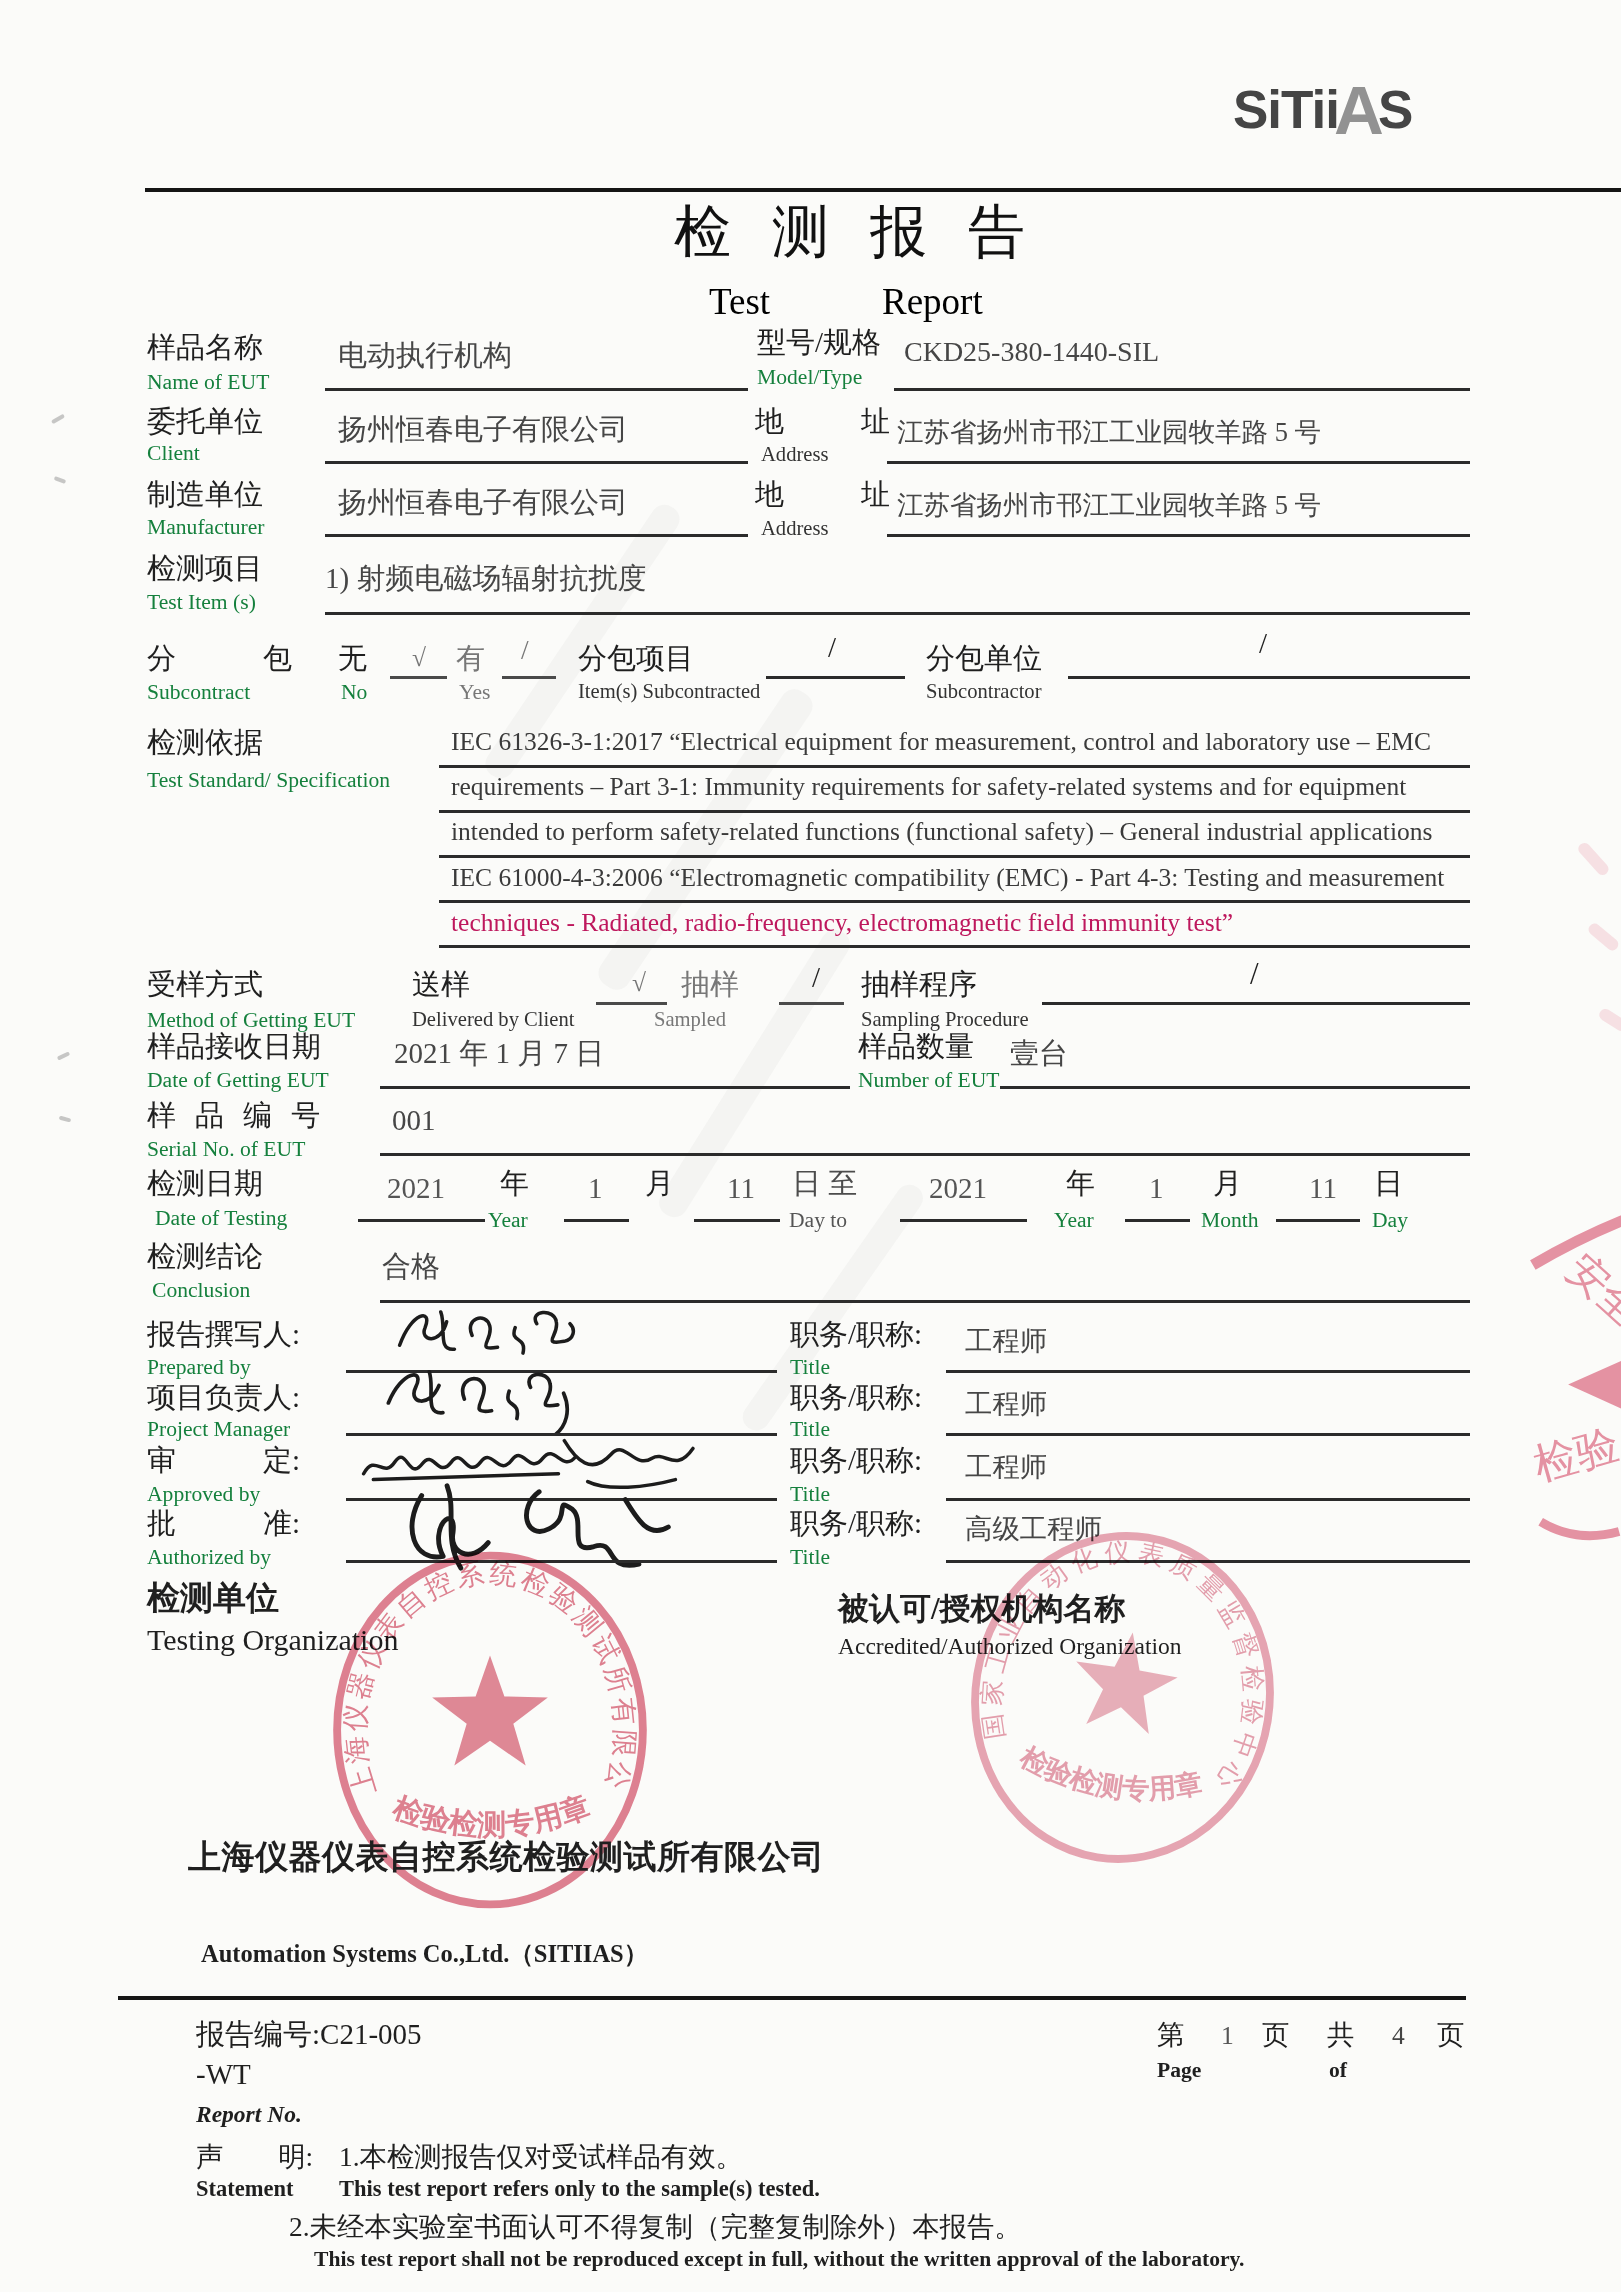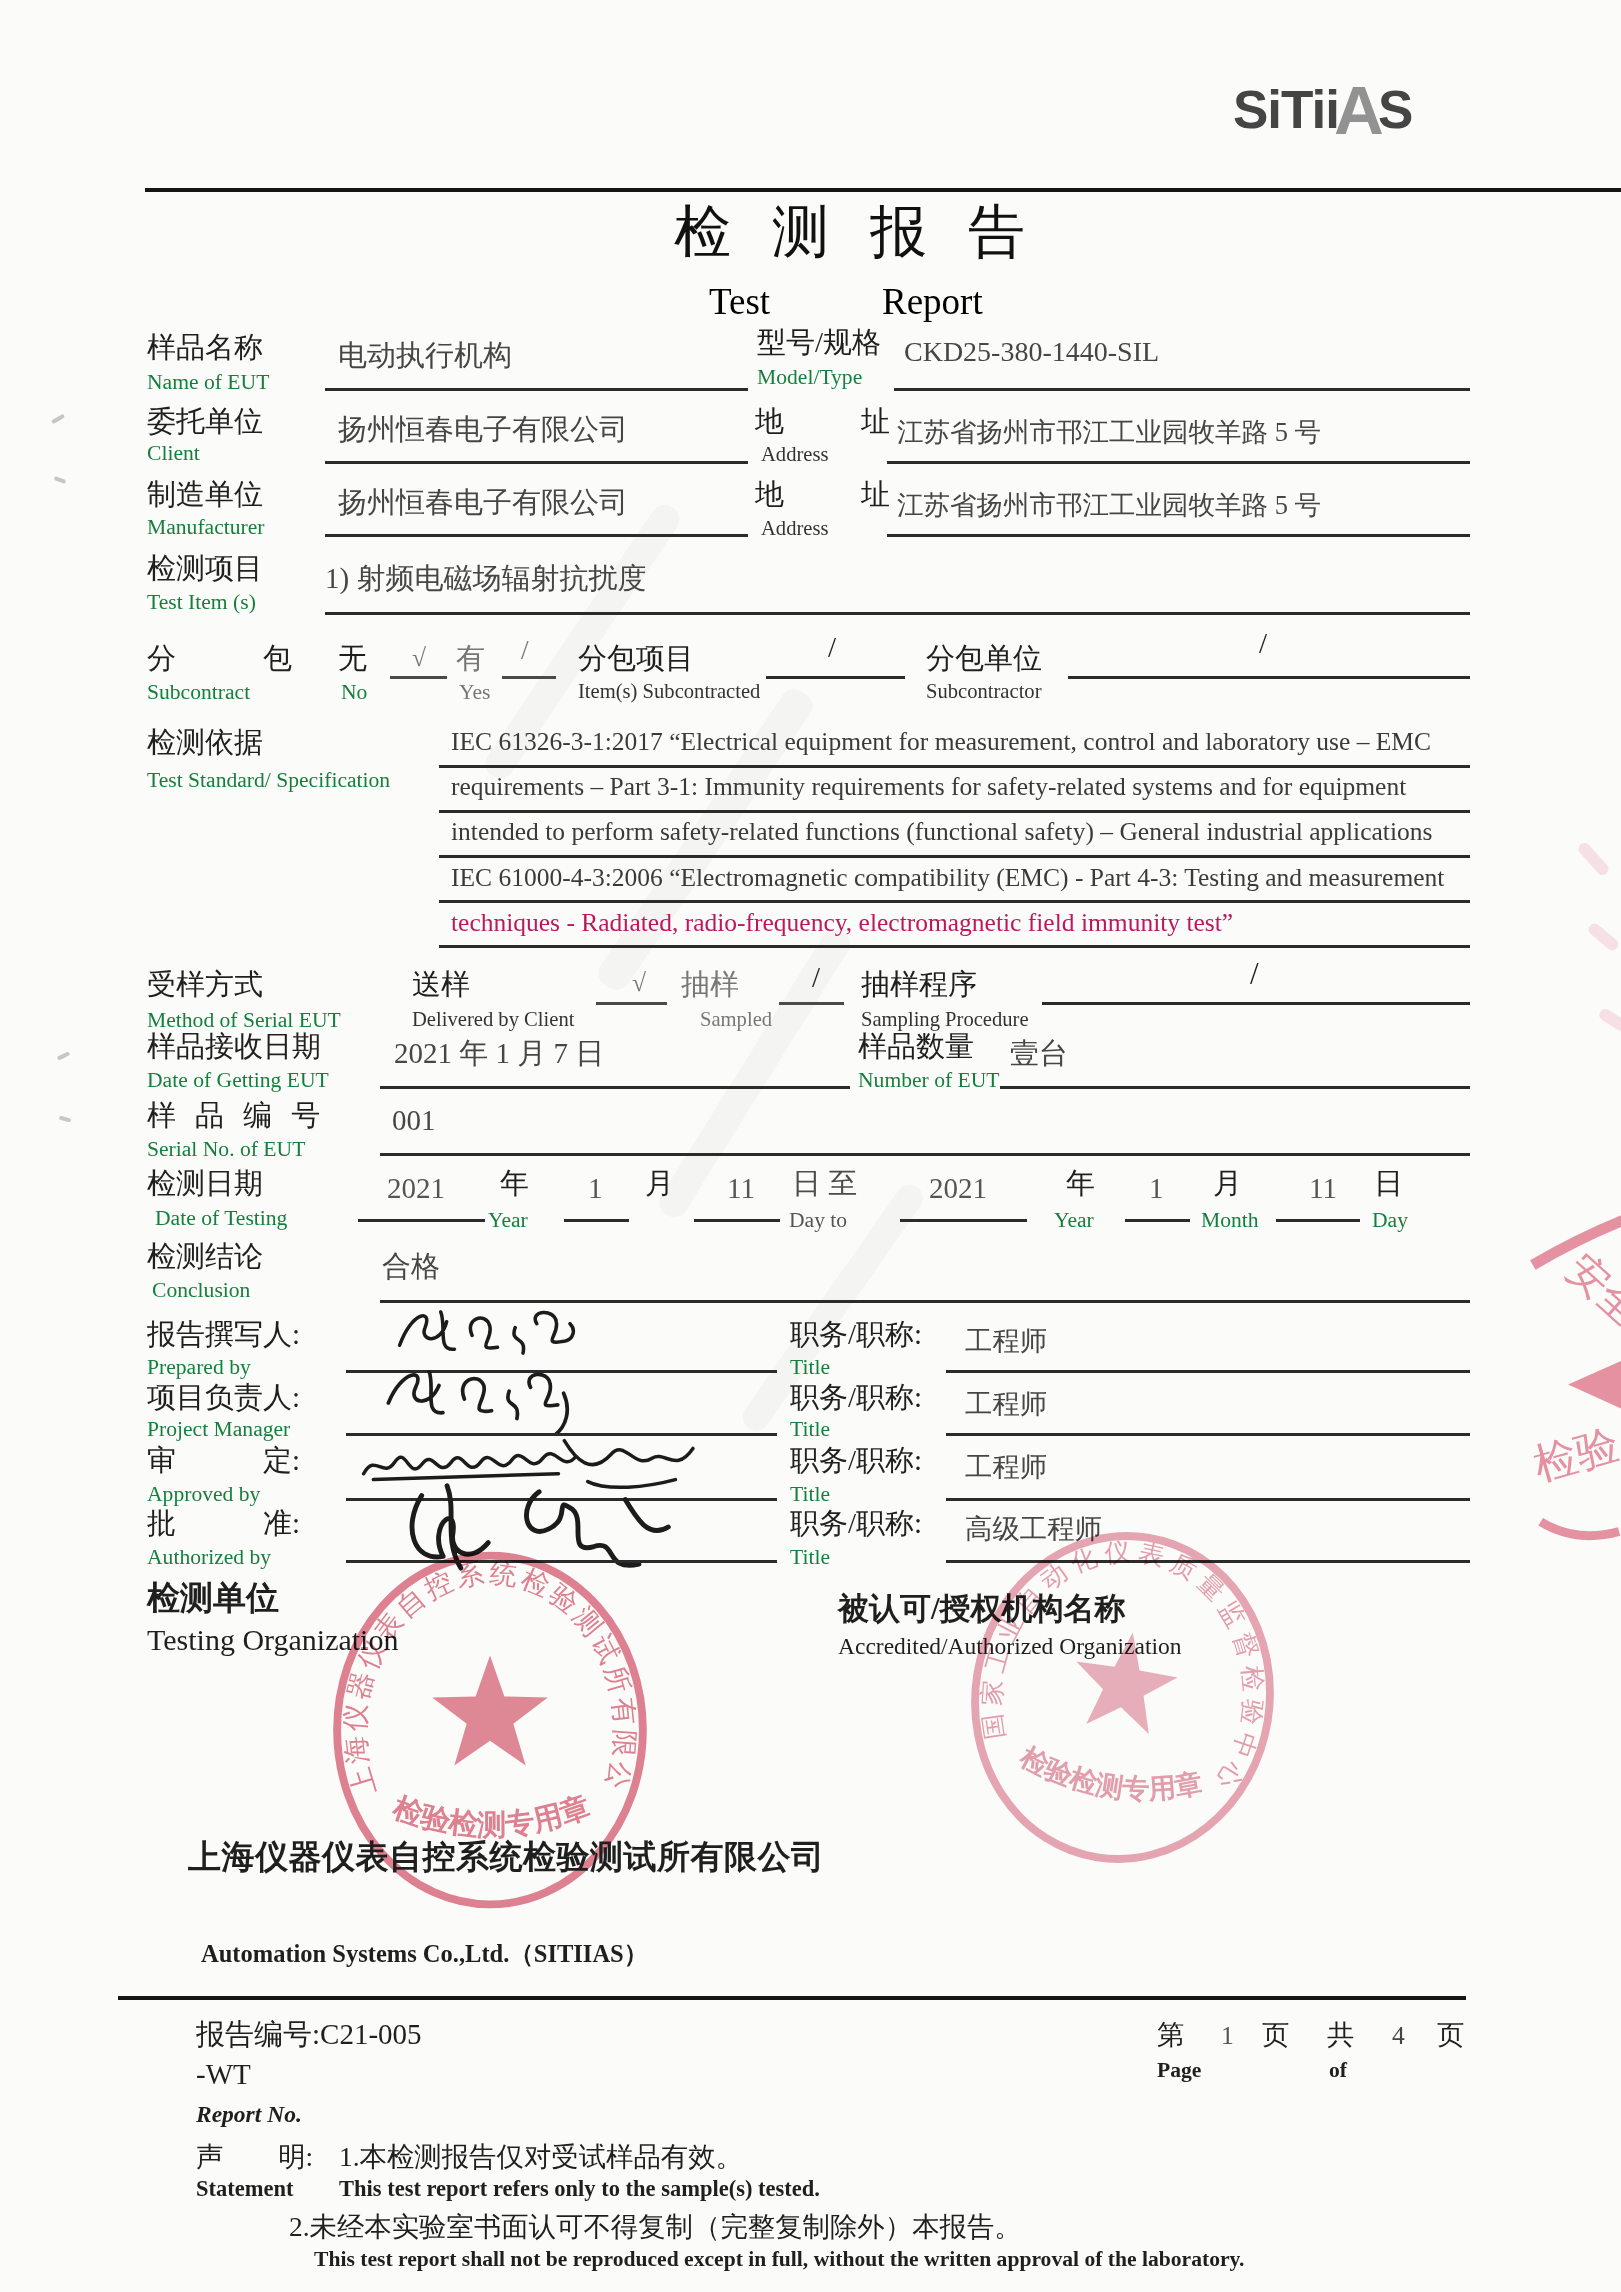--- a/index.html
+++ b/index.html
@@ -112,27 +112,27 @@
   <span class="abs" style="left:451px;top:772px;font-size:25.5px;color:#3a3a3a;">requirements – Part 3-1: Immunity requirements for safety-related systems and for equipment</span>
   <div class="line" style="left:439px;top:810px;width:1031px;"></div>
   <span class="abs" style="left:451px;top:817px;font-size:25.5px;color:#3a3a3a;">intended to perform safety-related functions (functional safety) – General industrial applications</span>
   <div class="line" style="left:439px;top:855px;width:1031px;"></div>
   <span class="abs" style="left:451px;top:863px;font-size:25.5px;color:#3a3a3a;">IEC 61000-4-3:2006 “Electromagnetic compatibility (EMC) - Part 4-3: Testing and measurement</span>
   <div class="line" style="left:439px;top:900px;width:1031px;"></div>
   <span class="abs" style="left:451px;top:908px;font-size:25.5px;color:#be185d;">techniques - Radiated, radio-frequency, electromagnetic field immunity test”</span>
   <div class="line" style="left:439px;top:945px;width:1031px;"></div>
 
   <span class="abs zh30" style="left:147px;top:965px;">受样方式</span>
-  <span class="abs en22" style="left:147px;top:1008px;">Method of Serial EUT</span>
+  <span class="abs en22" style="left:147px;top:1008px;">Method of Getting EUT</span>
   <span class="abs zh30" style="left:412px;top:965px;">送样</span>
   <span class="abs en21" style="left:412px;top:1008px;">Delivered by Client</span>
   <span class="abs gray" style="left:632px;top:968px;font-size:25.5px;">√</span>
   <div class="line soft" style="left:596px;top:1002px;width:71px;"></div>
   <span class="abs zh30 gray" style="left:681px;top:965px;">抽样</span>
-  <span class="abs en21 gray" style="left:700px;top:1008px;">Sampled</span>
+  <span class="abs en21 gray" style="left:654px;top:1008px;">Sampled</span>
   <span class="abs" style="left:812px;top:961px;font-size:29px;">/</span>
   <div class="line soft" style="left:779px;top:1002px;width:65px;"></div>
   <span class="abs zh30" style="left:861px;top:965px;">抽样程序</span>
   <span class="abs en21" style="left:861px;top:1008px;">Sampling Procedure</span>
   <span class="abs" style="left:1250px;top:956px;font-size:31px;">/</span>
   <div class="line" style="left:1042px;top:1002px;width:428px;"></div>
 
   <span class="abs zh30" style="left:147px;top:1027px;">样品接收日期</span>
   <span class="abs en22" style="left:147px;top:1068px;">Date of Getting EUT</span>
   <span class="abs zh30 val" style="left:394px;top:1034px;">2021 年 1 月 7 日</span>

